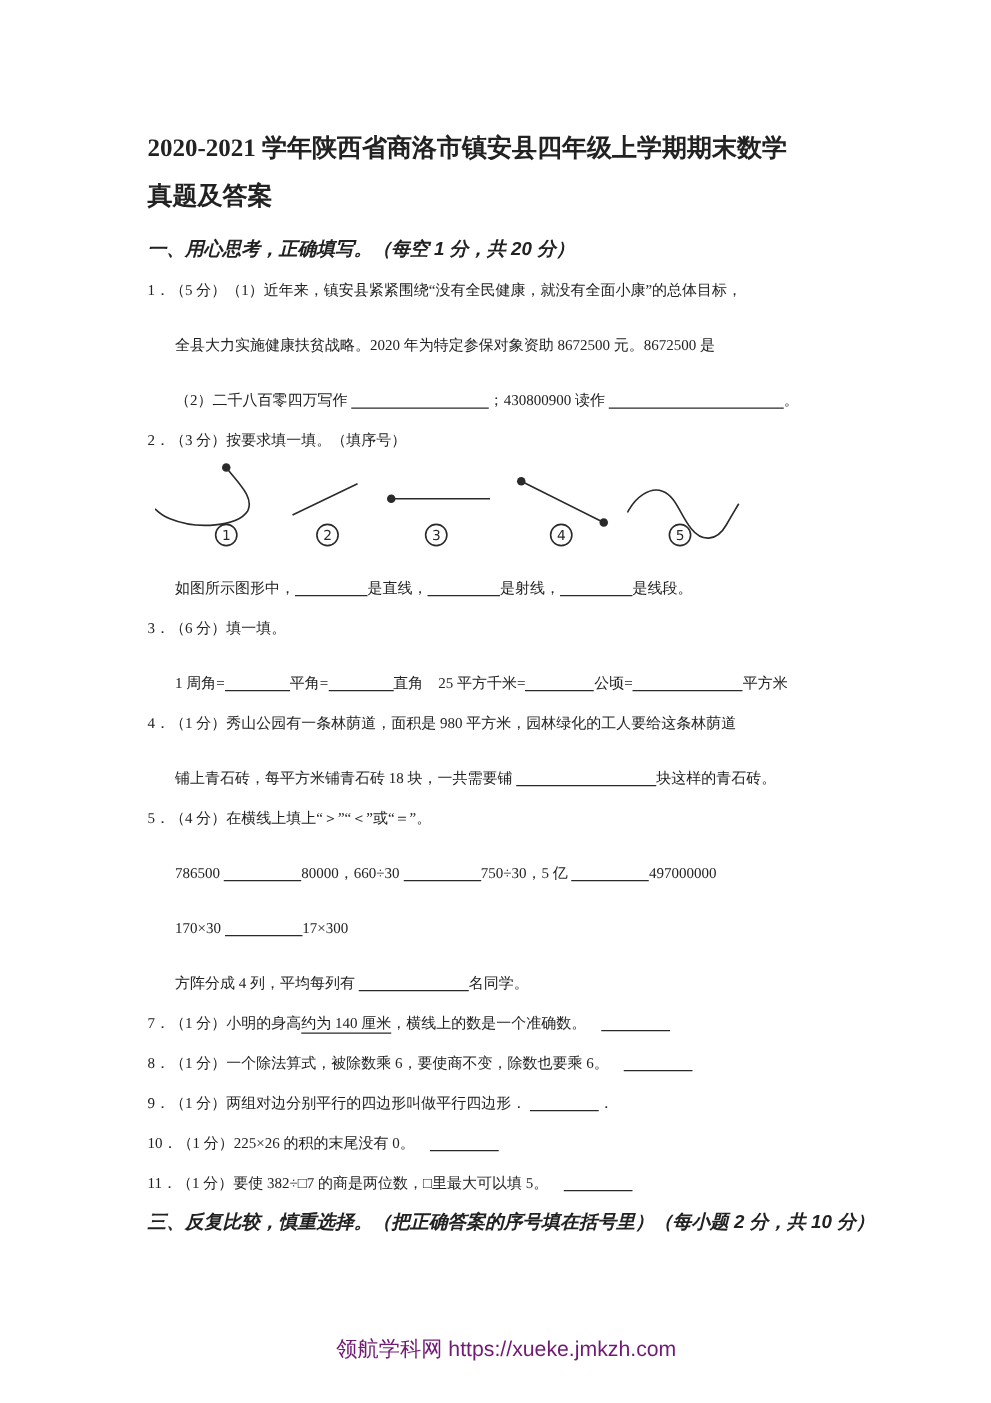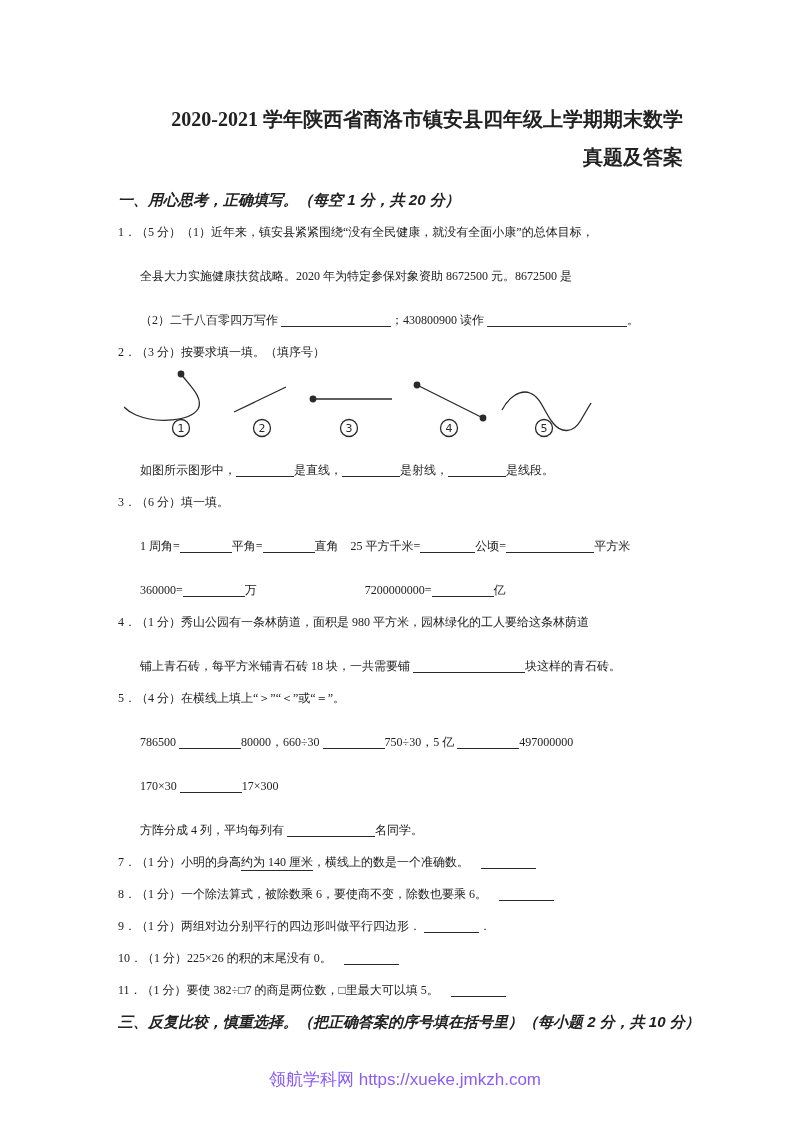--- a/index.html
+++ b/index.html
@@ -10,21 +10,21 @@
     overflow:hidden;
     color:#222;
     font-family:"Liberation Serif","DejaVu Serif",serif;
   }
   .content { padding:0 110px 0 118px; }
   .title {
     margin-top:100px;
     margin-bottom:8px;
     font-size:20px;
     font-weight:bold;
-    text-align:right;
+    text-align:left;
     line-height:38px;
   }
   .ln {
     line-height:32px;
     font-size:12px;
     white-space:nowrap;
   }
   .ind { padding-left:22px;margin-top:12px; }
   .sec {
     line-height:32px;
@@ -42,21 +42,21 @@
   }
   .ml { margin-left:12px; }
   .u { border-bottom:1.4px solid #2a2a2a; padding-bottom:1px; }
   .gap { display:inline-block; width:108px; }
   .fig { height:74px; padding-left:6px; margin:0; }
   .fig svg { display:block; }
   .watermark {
     position:absolute;
     left:17px; right:0; top:1068px;
     text-align:center;
-    color:#8b5cf6;
+    color:#701a75;
     font-size:17px;
     font-family:"Liberation Sans","DejaVu Sans",sans-serif;
   }
 </style>
 </head>
 <body>
 
 <div class="page">
   <div class="content">
 
@@ -104,21 +104,20 @@
           <text x="225" y="64">3</text>
           <text x="325" y="64">4</text>
           <text x="420" y="64">5</text>
         </g>
       </svg>
     </div>
     <div class="ln ind"><span>如图所示图形中，</span><span class="bl" style="width:58px"></span><span>是直线，</span><span class="bl" style="width:58px"></span><span>是射线，</span><span class="bl" style="width:58px"></span><span>是线段。</span></div>
 
     <div class="ln">3．（6 分）填一填。</div>
     <div class="ln ind"><span>1 周角=</span><span class="bl" style="width:52px"></span><span>平角=</span><span class="bl" style="width:52px"></span><span>直角　25 平方千米=</span><span class="bl" style="width:55px"></span><span>公顷=</span><span class="bl" style="width:88px"></span><span>平方米</span></div>
-    <div class="ln ind"><span>360000=</span><span class="bl" style="width:62px"></span><span>万</span><span class="gap"></span><span>7200000000=</span><span class="bl" style="width:62px"></span><span>亿</span></div>
 
     <div class="ln">4．（1 分）秀山公园有一条林荫道，面积是 980 平方米，园林绿化的工人要给这条林荫道</div>
     <div class="ln ind"><span>铺上青石砖，每平方米铺青石砖 18 块，一共需要铺 </span><span class="bl" style="width:112px"></span><span>块这样的青石砖。</span></div>
 
     <div class="ln">5．（4 分）在横线上填上“＞”“＜”或“＝”。</div>
     <div class="ln ind"><span>786500 </span><span class="bl" style="width:62px"></span><span>80000，660÷30 </span><span class="bl" style="width:62px"></span><span>750÷30，5 亿 </span><span class="bl" style="width:62px"></span><span>497000000</span></div>
     <div class="ln ind"><span>170×30 </span><span class="bl" style="width:62px"></span><span>17×300</span></div>
 
     <div class="ln ind"><span>方阵分成 4 列，平均每列有 </span><span class="bl" style="width:88px"></span><span>名同学。</span></div>
 

